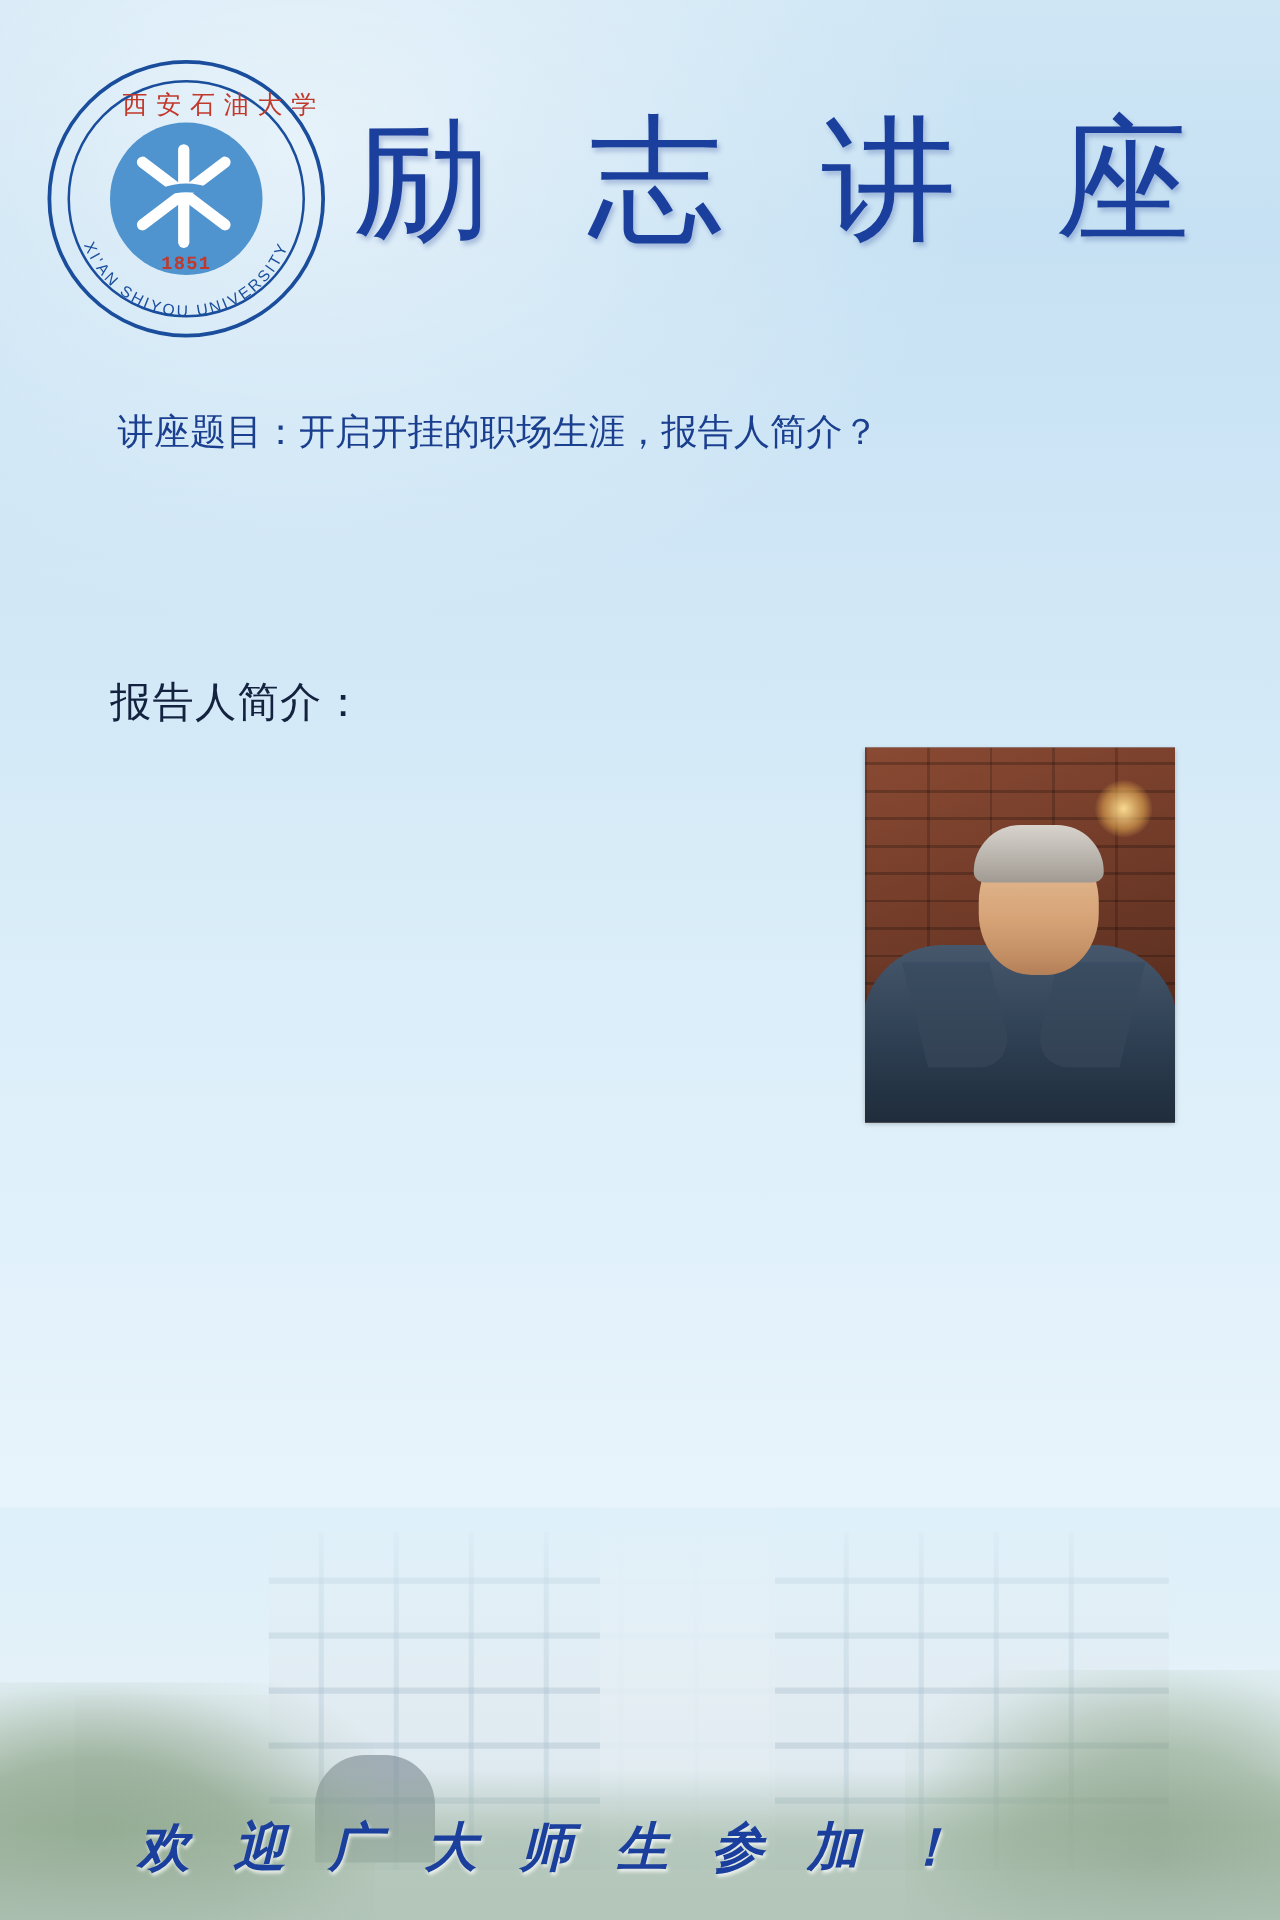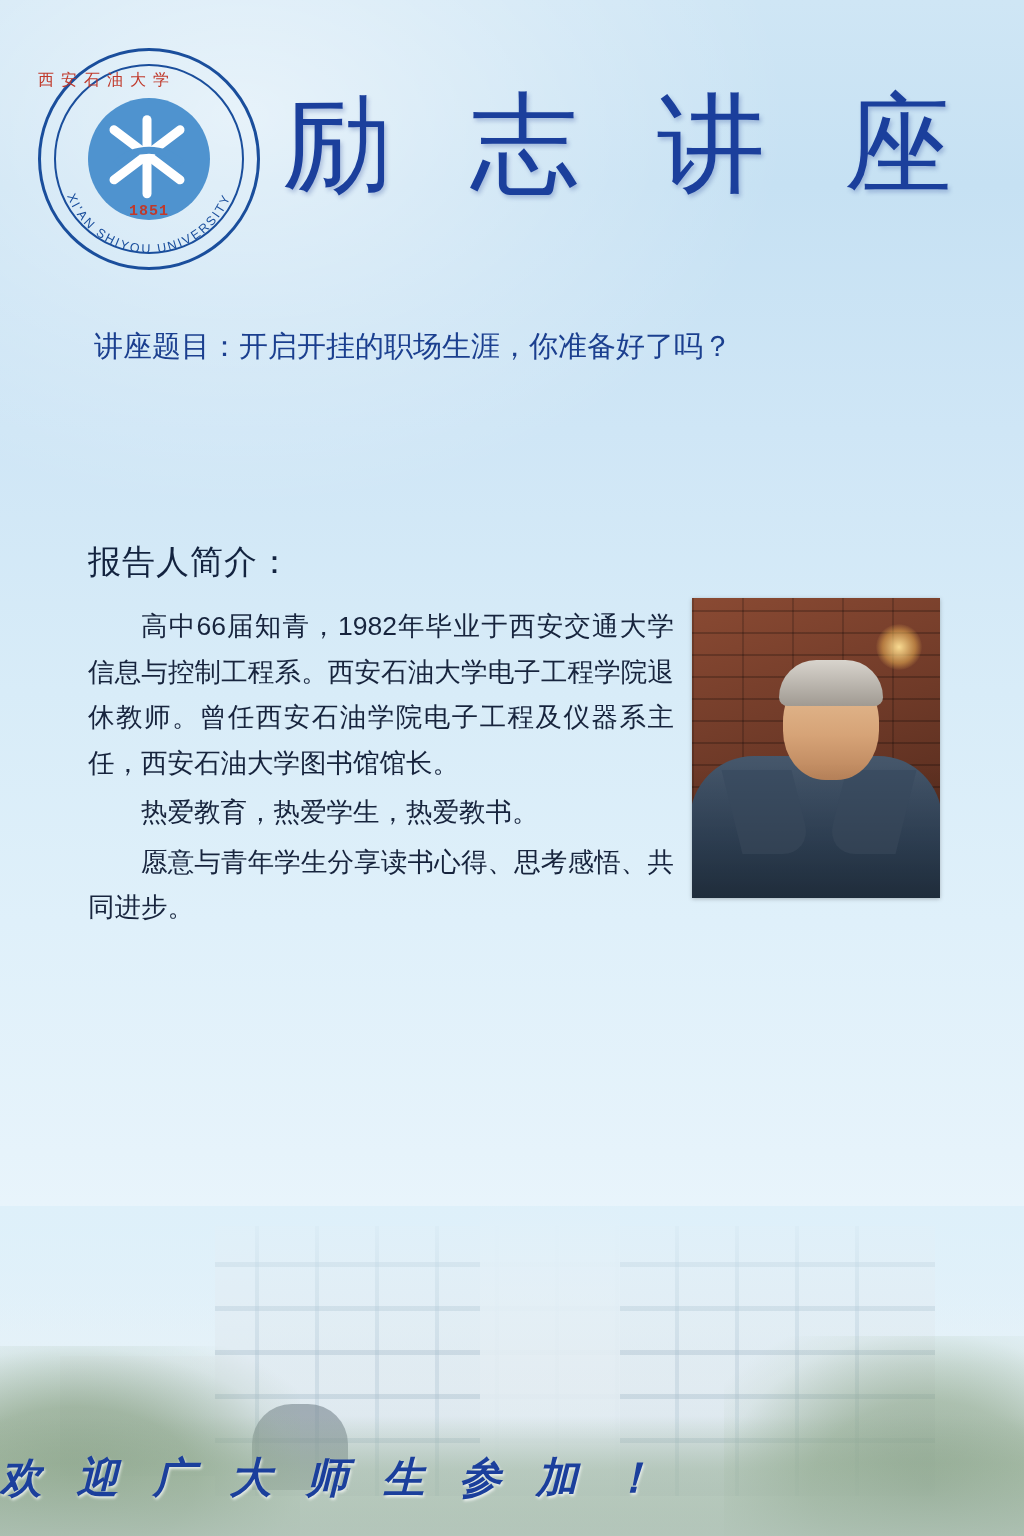--- a/index.html
+++ b/index.html
@@ -86,23 +86,23 @@
     top: 50%;
     transform: translate(-50%, -52%);
     width: 110px;
     height: 110px;
   }
   .logo .cn-name {
     position: absolute;
     left: 0;
     top: 22px;
     width: 222px;
-    text-align: left;
+    text-align: right;
     font-family: "Liberation Serif", serif;
-    font-size: 16px;
+    font-size: 20px;
     letter-spacing: 7px;
     color: #c0392b;
     white-space: nowrap;
   }
   .logo .year {
     position: absolute;
     left: 0;
     bottom: 50px;
     width: 222px;
     text-align: center;
@@ -375,21 +375,21 @@
     position: absolute;
     inset: 0;
     background: linear-gradient(180deg, rgba(222,240,250,0.95) 0%, rgba(222,240,250,0.55) 22%, rgba(225,240,248,0.25) 48%, rgba(228,240,246,0.35) 78%, rgba(232,243,248,0.55) 100%);
   }
 
   .welcome {
     position: absolute;
     left: 0;
     bottom: 30px;
     width: 886px;
-    text-align: left;
+    text-align: center;
     font-family: "Liberation Serif", serif;
     font-style: italic;
     font-weight: bold;
     font-size: 42px;
     letter-spacing: 12px;
     color: #1b3f9c;
     text-shadow: 1px 2px 3px rgba(255,255,255,0.75);
   }
 </style>
 </head>
@@ -423,30 +423,25 @@
         <text>
           <textPath href="#arcpath" startOffset="50%" text-anchor="middle">XI'AN SHIYOU UNIVERSITY</textPath>
         </text>
       </svg>
     </div>
 
     <div class="poster-title">励 志 讲 座</div>
   </div>
 
   <div class="topic-block">
-    <div class="topic-line">讲座题目：开启开挂的职场生涯，你准备好了吗？</div>
+    <div class="topic-line">讲座题目：开启开挂的职场生涯，报告人简介？</div>
   </div>
 
   <div class="bio-heading">报告人简介：</div>
 
-  <div class="bio-text">
-    <p>高中66届知青，1982年毕业于西安交通大学信息与控制工程系。西安石油大学电子工程学院退休教师。曾任西安石油学院电子工程及仪器系主任，西安石油大学图书馆馆长。</p>
-    <p>热爱教育，热爱学生，热爱教书。</p>
-    <p>愿意与青年学生分享读书心得、思考感悟、共同进步。</p>
-  </div>
 
   <div class="portrait">
     <div class="brickwall"></div>
     <div class="lamp"></div>
     <div class="person-body"></div>
     <div class="collar-l"></div>
     <div class="collar-r"></div>
     <div class="person-head"></div>
     <div class="person-hair"></div>
     <div class="shade"></div>

